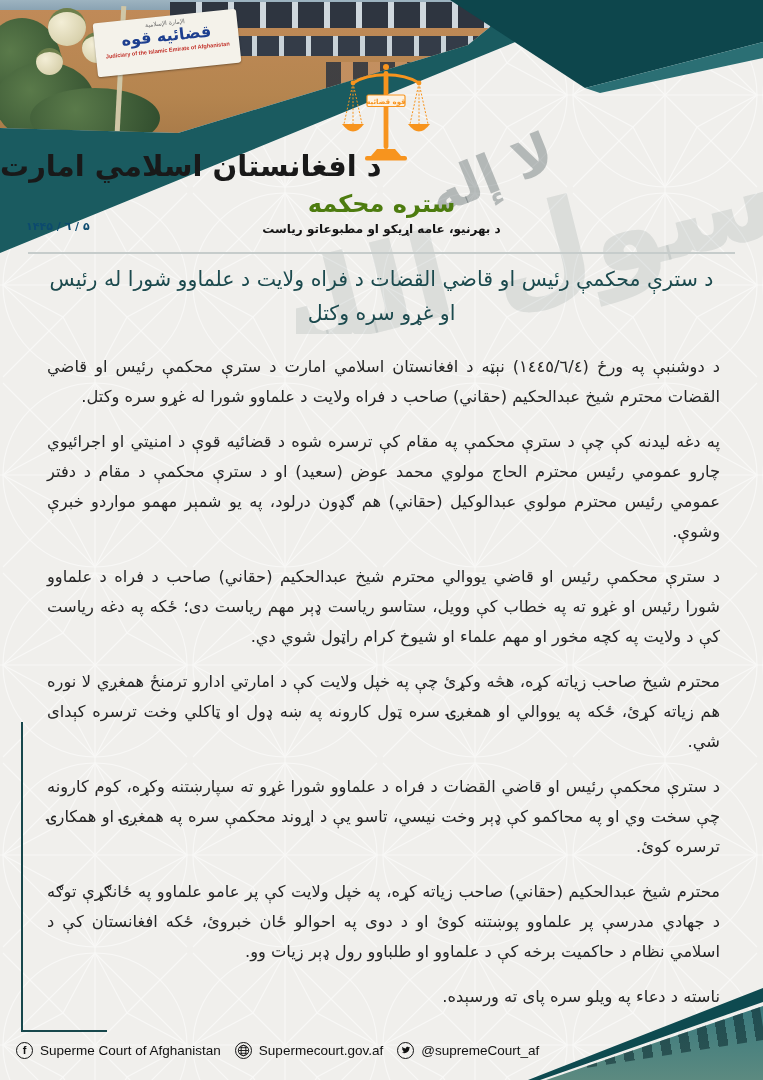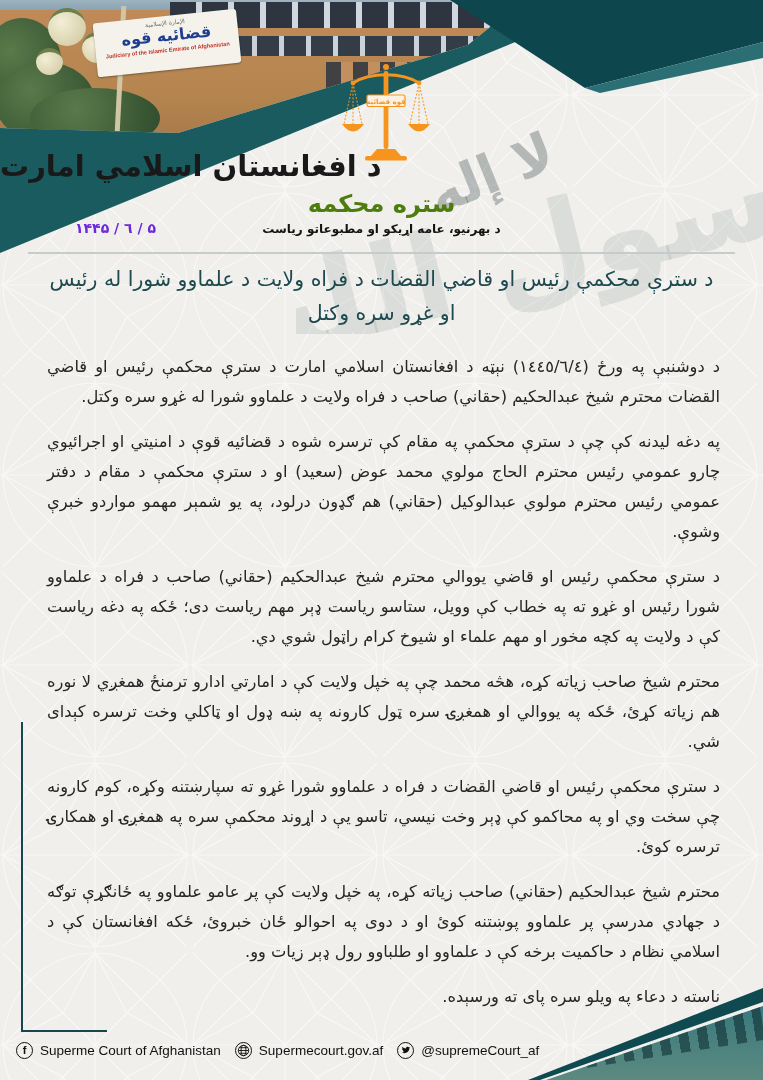--- a/index.html
+++ b/index.html
@@ -69,21 +69,21 @@
 
   
   .emblem { position:absolute; left:340px; top:62px; }
   .calli  { position:absolute; top:149px; left:0; right:0; text-align:left;
     font-size:29px; font-weight:bold; color:#191919; direction:rtl; }
   .org    { position:absolute; top:190px; left:0; right:0; text-align:center;
     font-size:24px; font-weight:800; color:#4d7c0f; direction:rtl; letter-spacing:.5px; }
   .dept   { position:absolute; top:222px; left:0; right:0; text-align:center;
     font-size:12px; font-weight:bold; color:#141414; direction:rtl; }
   .mdate  { position:absolute; top:220px; left:26px; width:130px; direction:ltr;
-    font-size:14px; font-weight:bold; color:#6d28d9; letter-spacing:1px;text-align:right; }
+    font-size:11px; font-weight:bold; color:#0c4a6e; letter-spacing:1px; }
   .sep    { position:absolute; top:252px; left:28px; width:707px; height:2px;
     background:#c6cccb; }
 
   
   .atitle { position:absolute; top:262px; left:30px; right:30px; text-align:center;
     direction:rtl; font-size:20.5px; font-weight:normal; color:#1c4a4e; line-height:34px; }
   .abody  { position:absolute; top:337px; right:28px; left:32px; direction:rtl;
     text-align:justify; font-size:16.3px; line-height:30px; color:#262626; }
   .abody p { margin:15px; }
 
@@ -188,21 +188,21 @@
 
   <div class="atitle">
     <span style="display:block">د سترې محکمې رئیس او قاضي القضات د فراه ولایت د علماوو شورا له رئیس</span>
     <span style="display:block">او غړو سره وکتل</span>
   </div>
 
   <div class="abody">
     <p>د دوشنبې په ورځ (١٤٤٥/٦/٤) نېټه د افغانستان اسلامي امارت د سترې محکمې رئیس او قاضي القضات محترم شیخ عبدالحکیم (حقاني) صاحب د فراه ولایت د علماوو شورا له غړو سره وکتل.</p>
     <p>په دغه لیدنه کې چې د سترې محکمې په مقام کې ترسره شوه د قضائیه قوې د امنیتي او اجرائیوي چارو عمومي رئیس محترم الحاج مولوي محمد عوض (سعید) او د سترې محکمې د مقام د دفتر عمومي رئیس محترم مولوي عبدالوکیل (حقاني) هم ګډون درلود، په یو شمېر مهمو مواردو خبرې وشوې.</p>
     <p>د سترې محکمې رئیس او قاضي یووالي محترم شیخ عبدالحکیم (حقاني) صاحب د فراه د علماوو شورا رئیس او غړو ته په خطاب کې وویل، ستاسو ریاست ډېر مهم ریاست دی؛ ځکه په دغه ریاست کې د ولایت په کچه مخور او مهم علماء او شیوخ کرام راټول شوي دي.</p>
-    <p>محترم شیخ صاحب زیاته کړه، هڅه محمد چې په خپل ولایت کې د امارتي ادارو ترمنځ همغږي لا نوره هم زیاته کړئ، ځکه په یووالي او همغږۍ سره ټول کارونه په ښه ډول او ټاکلي وخت ترسره کېدای شي.</p>
+    <p>محترم شیخ صاحب زیاته کړه، هڅه وکړئ چې په خپل ولایت کې د امارتي ادارو ترمنځ همغږي لا نوره هم زیاته کړئ، ځکه په یووالي او همغږۍ سره ټول کارونه په ښه ډول او ټاکلي وخت ترسره کېدای شي.</p>
     <p>د سترې محکمې رئیس او قاضي القضات د فراه د علماوو شورا غړو ته سپارښتنه وکړه، کوم کارونه چې سخت وي او په محاکمو کې ډېر وخت نیسي، تاسو یې د اړوند محکمې سره په همغږۍ او همکارۍ ترسره کوئ.</p>
     <p>محترم شیخ عبدالحکیم (حقاني) صاحب زیاته کړه، په خپل ولایت کې پر عامو علماوو په ځانګړې توګه د جهادي مدرسې پر علماوو پوښتنه کوئ او د دوی په احوالو ځان خبروئ، ځکه افغانستان کې د اسلامي نظام د حاکمیت برخه کې د علماوو او طلباوو رول ډېر زیات وو.</p>
     <p>ناسته د دعاء په ویلو سره پای ته ورسېده.</p>
   </div>
 
   <div class="lb-v"></div>
   <div class="lb-h"></div>
 
   <div class="footer">
     <div class="fitem">

